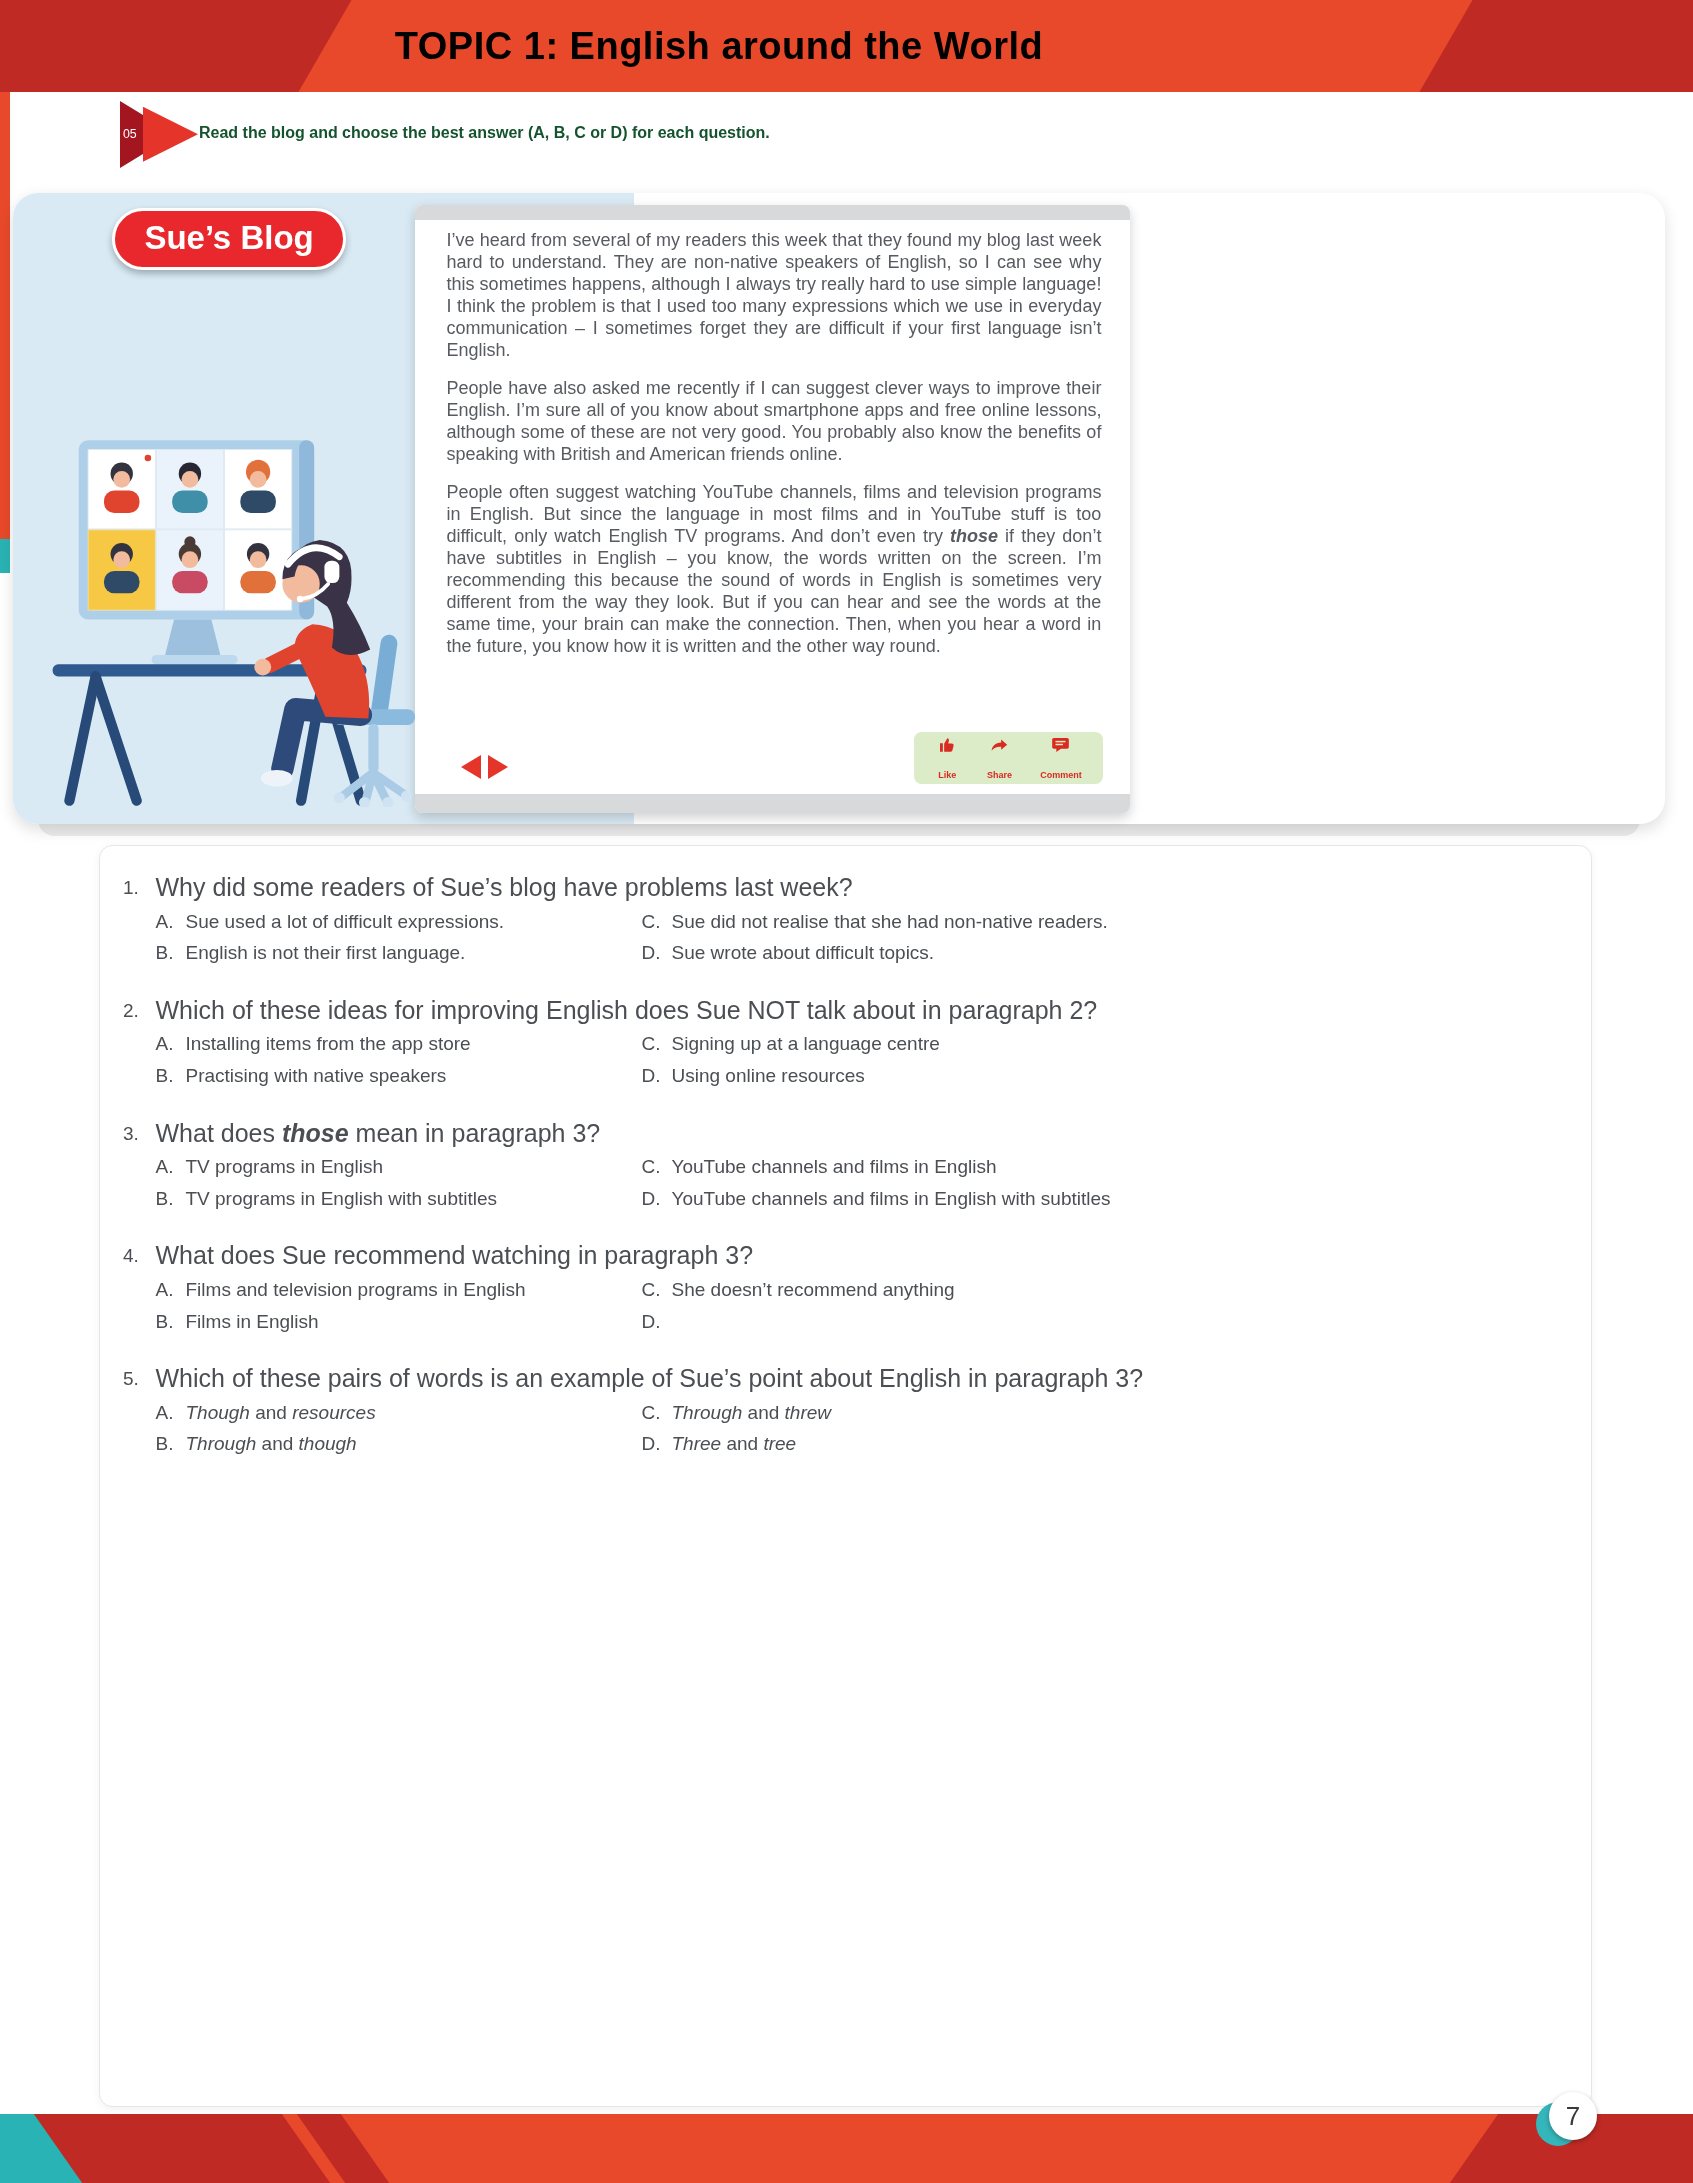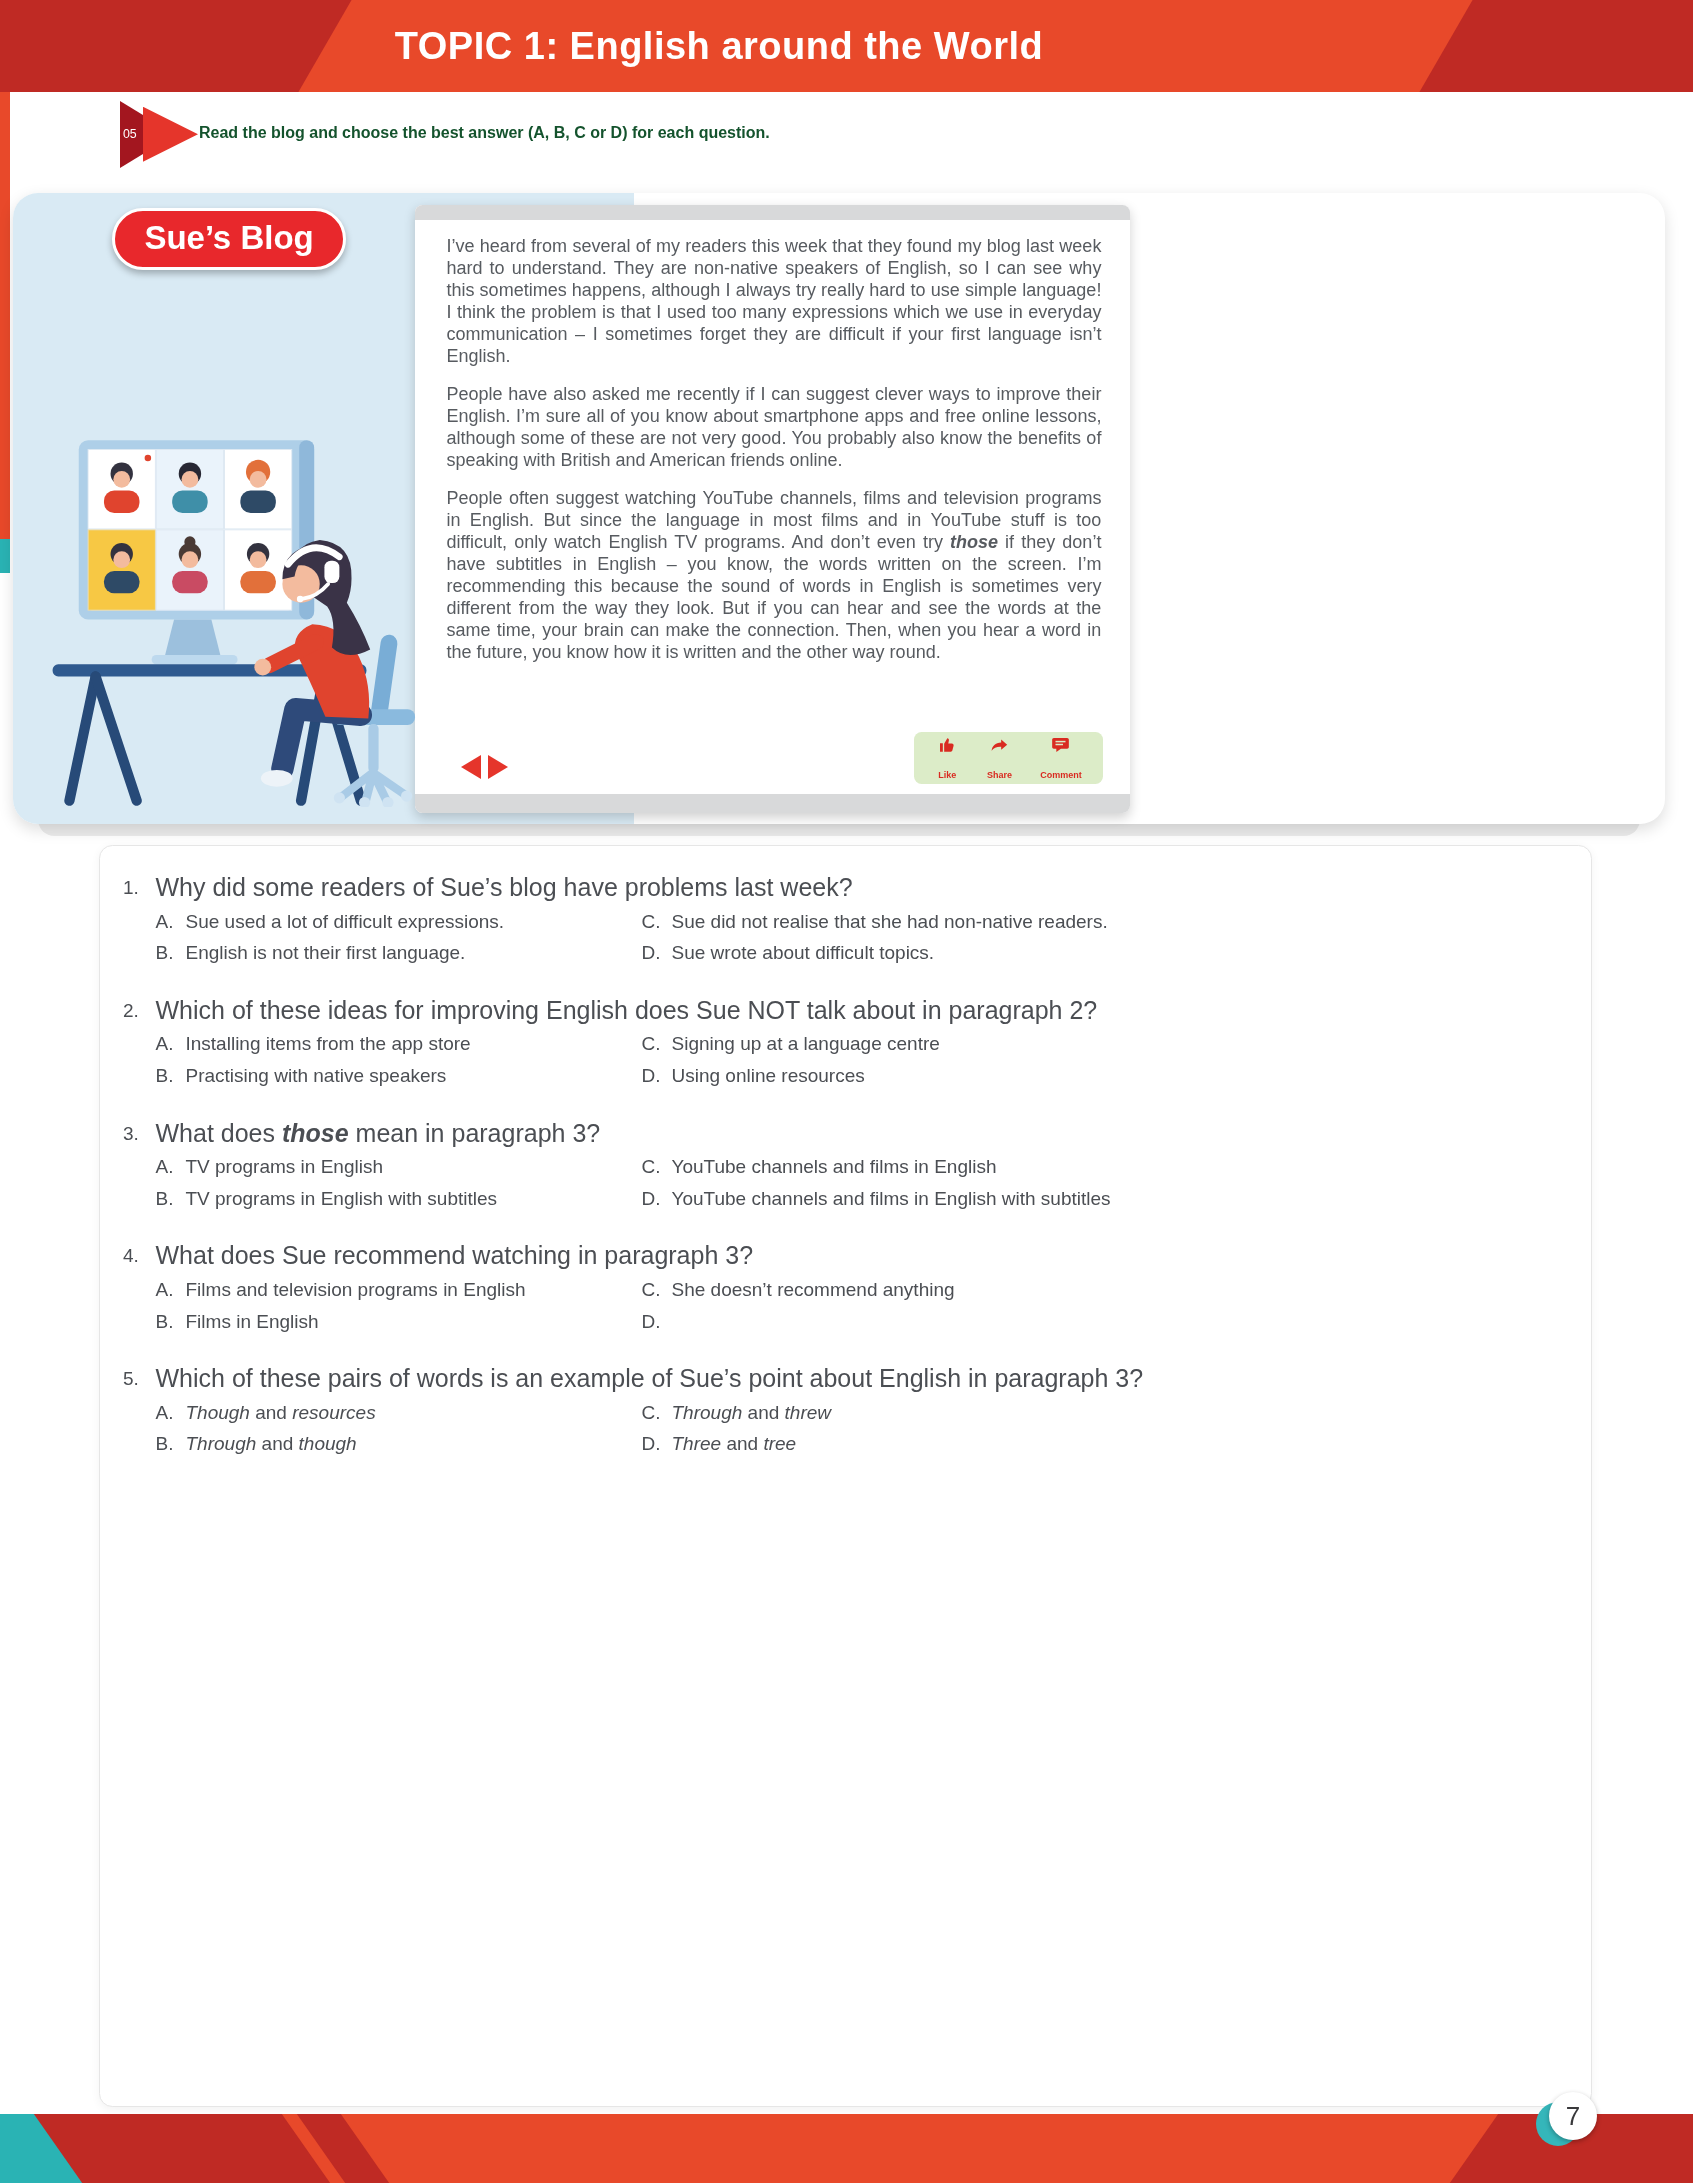--- a/index.html
+++ b/index.html
@@ -4,21 +4,21 @@
 <style>
   html,body{margin:0;padding:0;background:#ffffff;}
   .page{position:relative;width:1694px;height:2183px;background:#ffffff;
         font-family:"Liberation Sans",sans-serif;overflow:hidden;}
 
   
   .hdr{position:absolute;left:0;top:0;width:100%;height:92px;background:#e8492a;overflow:hidden;}
   .hdr-dark-left{position:absolute;left:-67px;top:0;width:392px;height:92px;background:#bf2a24;transform:skewX(-30deg);}
   .hdr-dark-right{position:absolute;right:-67px;top:0;width:315px;height:92px;background:#bf2a24;transform:skewX(-30deg);}
   .hdr-title{position:absolute;left:0;right:0;top:50%;transform:translateY(-50%);
-             text-align:center;padding-right:256px;color:#ffffff;font-size:38px;font-weight:800;letter-spacing:0.5px;}
+             text-align:center;padding-right:256px;color:#000000;font-size:38px;font-weight:800;letter-spacing:0.5px;}
 
   
   .left-strip-orange{position:absolute;left:0;top:92px;width:9.6px;height:447px;background:#e8492a;}
   .left-strip-teal{position:absolute;left:0;top:539px;width:9.6px;height:34px;background:#2ab3b4;}
 
   
   .ex-icon{position:absolute;left:120px;top:101px;width:80px;height:67px;}
   .ex-icon .dark{position:absolute;left:0;top:0;width:55px;height:67px;background:#a3161f;
                  clip-path:polygon(0 0,100% 50%,0 100%);}
   .ex-icon .bright{position:absolute;left:23px;top:5.7px;width:55px;height:55px;background:#e5352b;
@@ -35,21 +35,21 @@
   .blog-badge{position:absolute;left:99px;top:15.3px;background:#e8282c;color:#ffffff;
               font-size:33px;font-weight:800;padding:7.6px 29px 10.5px;border:3.8px solid #ffffff;
               border-radius:42px;box-shadow:0 3.8px 7.6px rgba(0,0,0,.28);z-index:4;}
   .illus{position:absolute;left:34px;top:239px;width:411px;height:375px;z-index:3;}
 
   .blog-card{position:absolute;left:402px;top:11.5px;width:715px;height:608px;background:#ffffff;
              border-radius:7.6px;box-shadow:0 4.8px 11.5px rgba(0,0,0,.18);z-index:2;}
   .card-strip-top{height:15.3px;background:#d8d9da;border-radius:7.6px 7.6px 0 0;}
   .card-strip-bottom{position:absolute;left:0;bottom:0;width:100%;height:19px;background:#d8d9da;
              border-radius:0 0 7.6px 7.6px;}
-  .blog-text{padding:15px 29px 0 31px;font-size:18px;line-height:22px;color:#575b60;text-align:justify;}
+  .blog-text{padding:9px 29px 0 31px;font-size:18px;line-height:22px;color:#575b60;text-align:justify;}
   .blog-text p{margin:0 0 16.3px 0;}
 
   .nav-arrows{position:absolute;left:46px;bottom:34px;display:flex;gap:6.7px;}
   .tri-left{width:0;height:0;border-top:12.4px solid transparent;border-bottom:12.4px solid transparent;
             border-right:20px solid #e5352b;}
   .tri-right{width:0;height:0;border-top:12.4px solid transparent;border-bottom:12.4px solid transparent;
             border-left:20px solid #e5352b;}
 
   .social{position:absolute;right:27px;bottom:29px;width:174px;height:52px;background:#dcecc8;
           border-radius:7.6px;display:flex;align-items:center;justify-content:space-around;padding:0 7.6px;}

